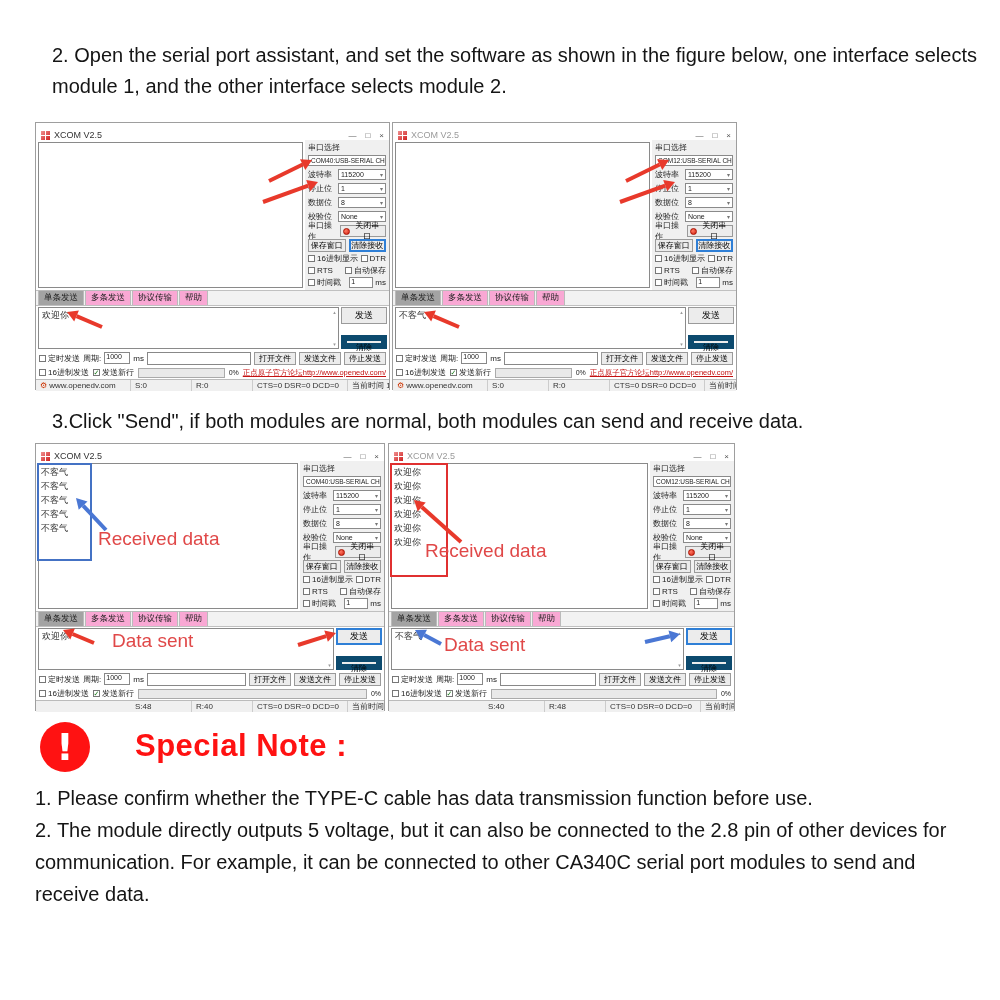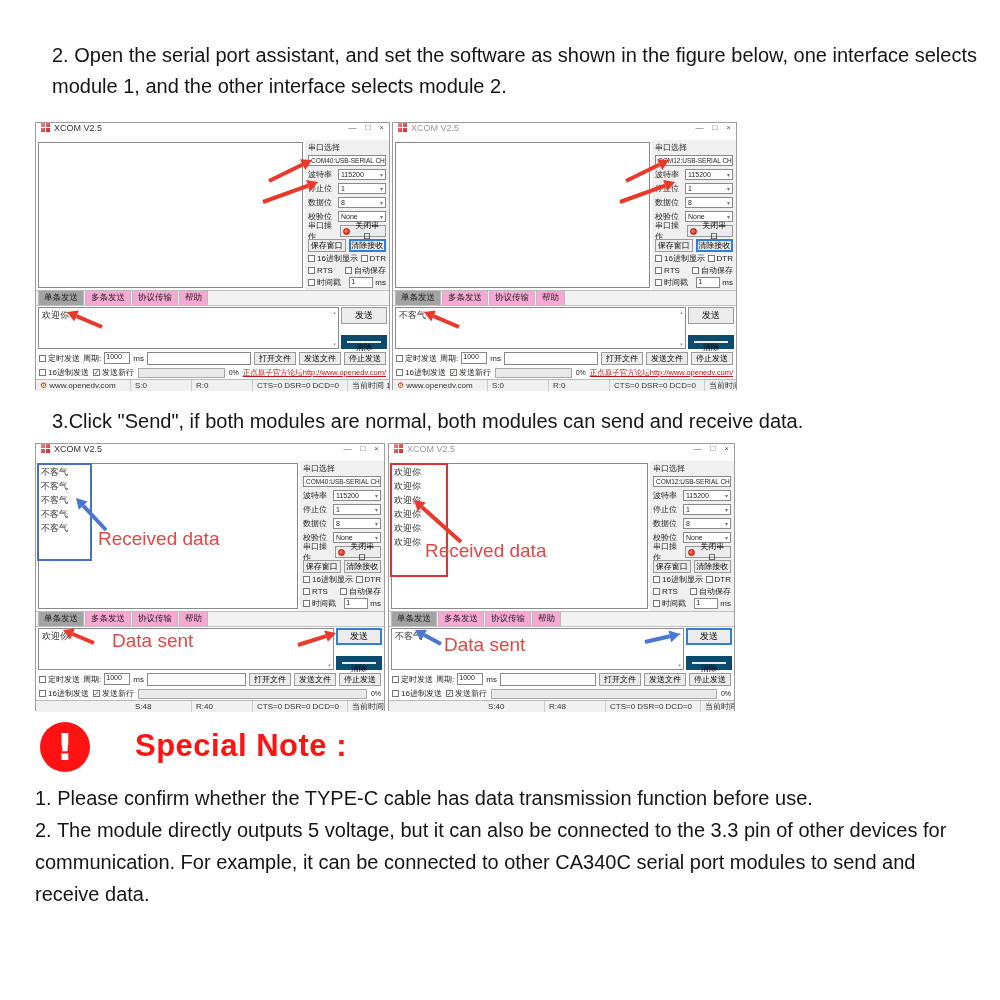--- a/index.html
+++ b/index.html
@@ -14,21 +14,21 @@
   .notes p{margin:0;}
 
   .special-icon{position:absolute;left:40px;top:722px;width:50px;height:50px;border-radius:50%;
     background:#ff1212;color:#fff;font-weight:bold;font-size:38px;display:flex;align-items:center;justify-content:center;
     font-family:"DejaVu Sans",sans-serif;}
   .special-title{position:absolute;left:112px;top:728px;font-size:31px;font-weight:bold;color:#ff1212;letter-spacing:.5px;margin-left:23px;}
 
   
   .xcom{position:absolute;border:1px solid #9e9e9e;background:#fff;display:flex;flex-direction:column;
         font-size:8px;color:#222;box-sizing:border-box;}
-  .titlebar{height:17px;flex:none;display:flex;align-items:flex-start;gap:4px;padding:0 5px;background:#fff;font-size:9px;}
+  .titlebar{height:17px;flex:none;display:flex;align-items:flex-end;gap:4px;padding:0 5px;background:#fff;font-size:9px;}
   .app-icon{width:9px;height:9px;flex:none;
     background:linear-gradient(#fff,#fff) 50% 0/1px 100% no-repeat,
                linear-gradient(#fff,#fff) 0 50%/100% 1px no-repeat,
                linear-gradient(135deg,#f09090,#cf2020);}
   .title{color:#333;}
   .title.inactive{color:#9a9a9a;}
   .winbtns{margin-left:auto;display:flex;gap:9px;color:#555;font-size:8px;align-items:center;}
   .winbody{flex:none;height:150px;display:flex;}
   .recv{flex:1;border:1px solid #8a8a8a;margin:2px;background:#fff;overflow:hidden;padding:1px 2px;
         font-size:9px;line-height:14px;color:#333;}
@@ -715,14 +715,14 @@
   <div class="ann-label" style="left: 36px; top: 96px;">Received data</div>
       <div class="ann-label" style="left: 55px; top: 190px;">Data sent</div>
     </div>
 </div>
 
 <div class="special-icon">!</div>
 <div class="special-title">Special Note :</div>
 
 <div class="notes">
   <p>1. Please confirm whether the TYPE-C cable has data transmission function before use.</p>
-  <p>2. The module directly outputs 5 voltage, but it can also be connected to the 3.3 pin of other devices for communication. For example, it can be connected to other CA340C serial port modules to send and receive data.</p>
+  <p>2. The module directly outputs 5 voltage, but it can also be connected to the 2.8 pin of other devices for communication. For example, it can be connected to other CA340C serial port modules to send and receive data.</p>
 </div>
 
 </body></html>

